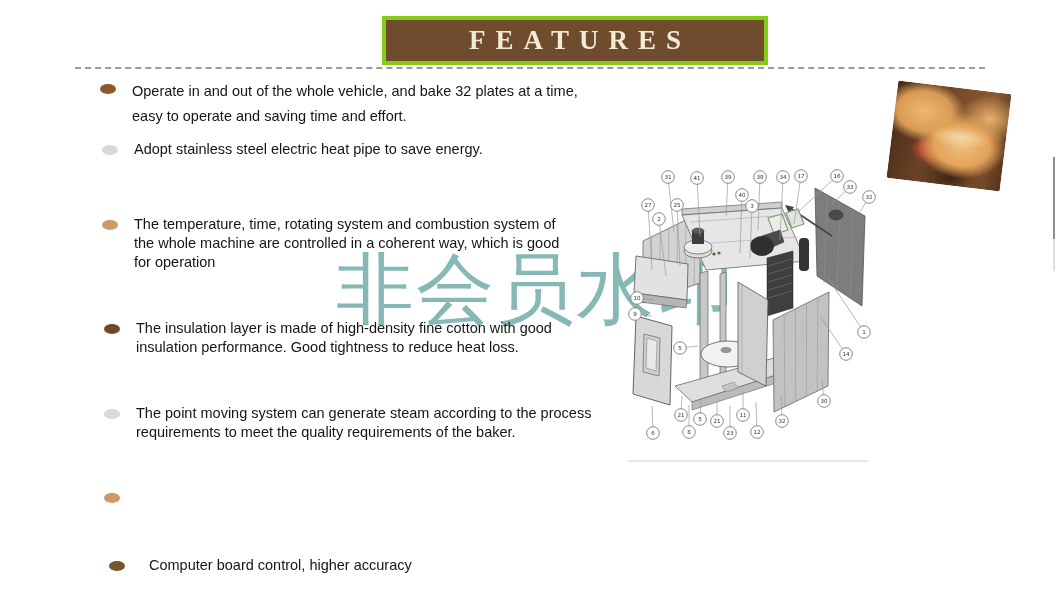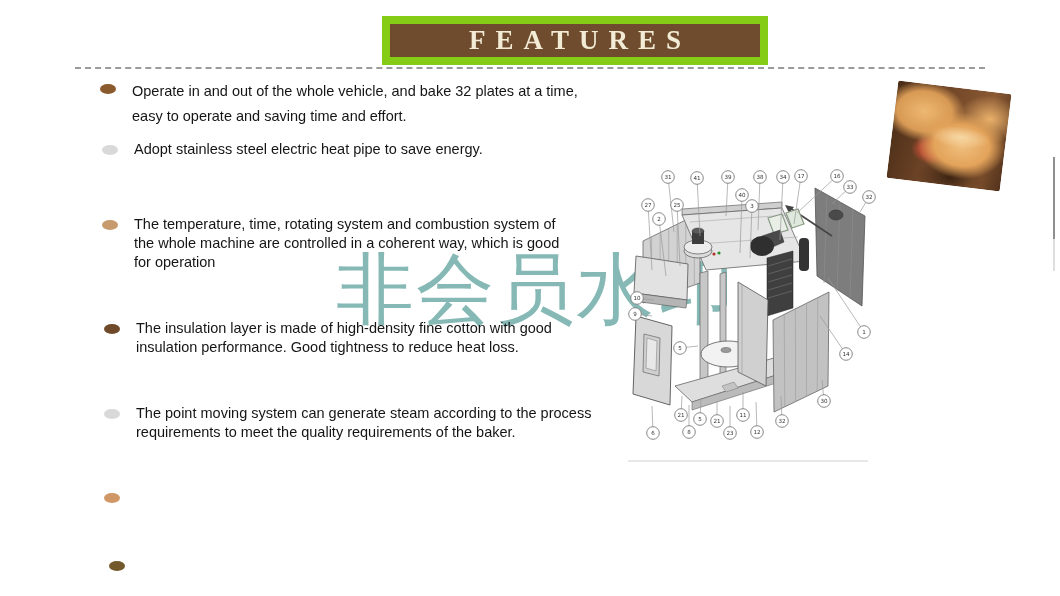--- a/index.html
+++ b/index.html
@@ -2,21 +2,21 @@
 <html><head>
 <meta charset="utf-8">
 <style>
   * { margin:0; padding:0; box-sizing:border-box; }
   html,body { width:1060px; height:596px; background:#ffffff; overflow:hidden;
               font-family:"Liberation Sans", sans-serif; }
   .slide { position:relative; width:1060px; height:596px; background:#fff; }
 
   
   .banner { position:absolute; left:382px; top:16px; width:386px; height:49px;
-            background:#6e4c2d; border:8px solid #84cc16; display:flex;
+            background:#6e4c2d; border:4px solid #84cc16; display:flex;
             align-items:center; justify-content:center; z-index:3; }
   .banner span { font-family:"Liberation Serif", serif; font-weight:700;
                  font-size:27px; color:#f2ecd7; letter-spacing:10px; text-indent:10px; }
 
   
   .divider { position:absolute; left:75px; top:67px; width:910px; height:0;
              border-top:2px dashed #9b9b9b; z-index:2; }
 
   
   .watermark { position:absolute; left:336px; top:250px; z-index:1;
@@ -102,20 +102,21 @@
     <div class="feature f5">
       <span class="bullet" style="background: rgb(217, 217, 217);"></span>
       <div class="ftext">The point moving system can generate steam according to the process
 requirements to meet the quality requirements of the baker.</div>
     </div>
     <div class="feature f6">
       <span class="bullet" style="background: rgb(207, 151, 101);"></span>
     </div>
     <div class="feature f7">
       <span class="bullet" style="background: rgb(115, 88, 43);"></span>
+      <div class="ftext">Computer board control, higher accuracy</div>
     </div>
   </div>
 
   <div class="diagram">
     <svg viewBox="0 0 268 310" xmlns="http://www.w3.org/2000/svg">
 
       <polygon points="193,30 243,58 240,148 195,118" fill="#7d7d7d" stroke="#555" stroke-width="0.8"></polygon>
       <line x1="205" y1="37" x2="202" y2="125" stroke="#8f8f8f" stroke-width="0.6"></line>
       <line x1="218" y1="44" x2="215" y2="133" stroke="#8f8f8f" stroke-width="0.6"></line>
       <line x1="231" y1="51" x2="228" y2="141" stroke="#8f8f8f" stroke-width="0.6"></line>

